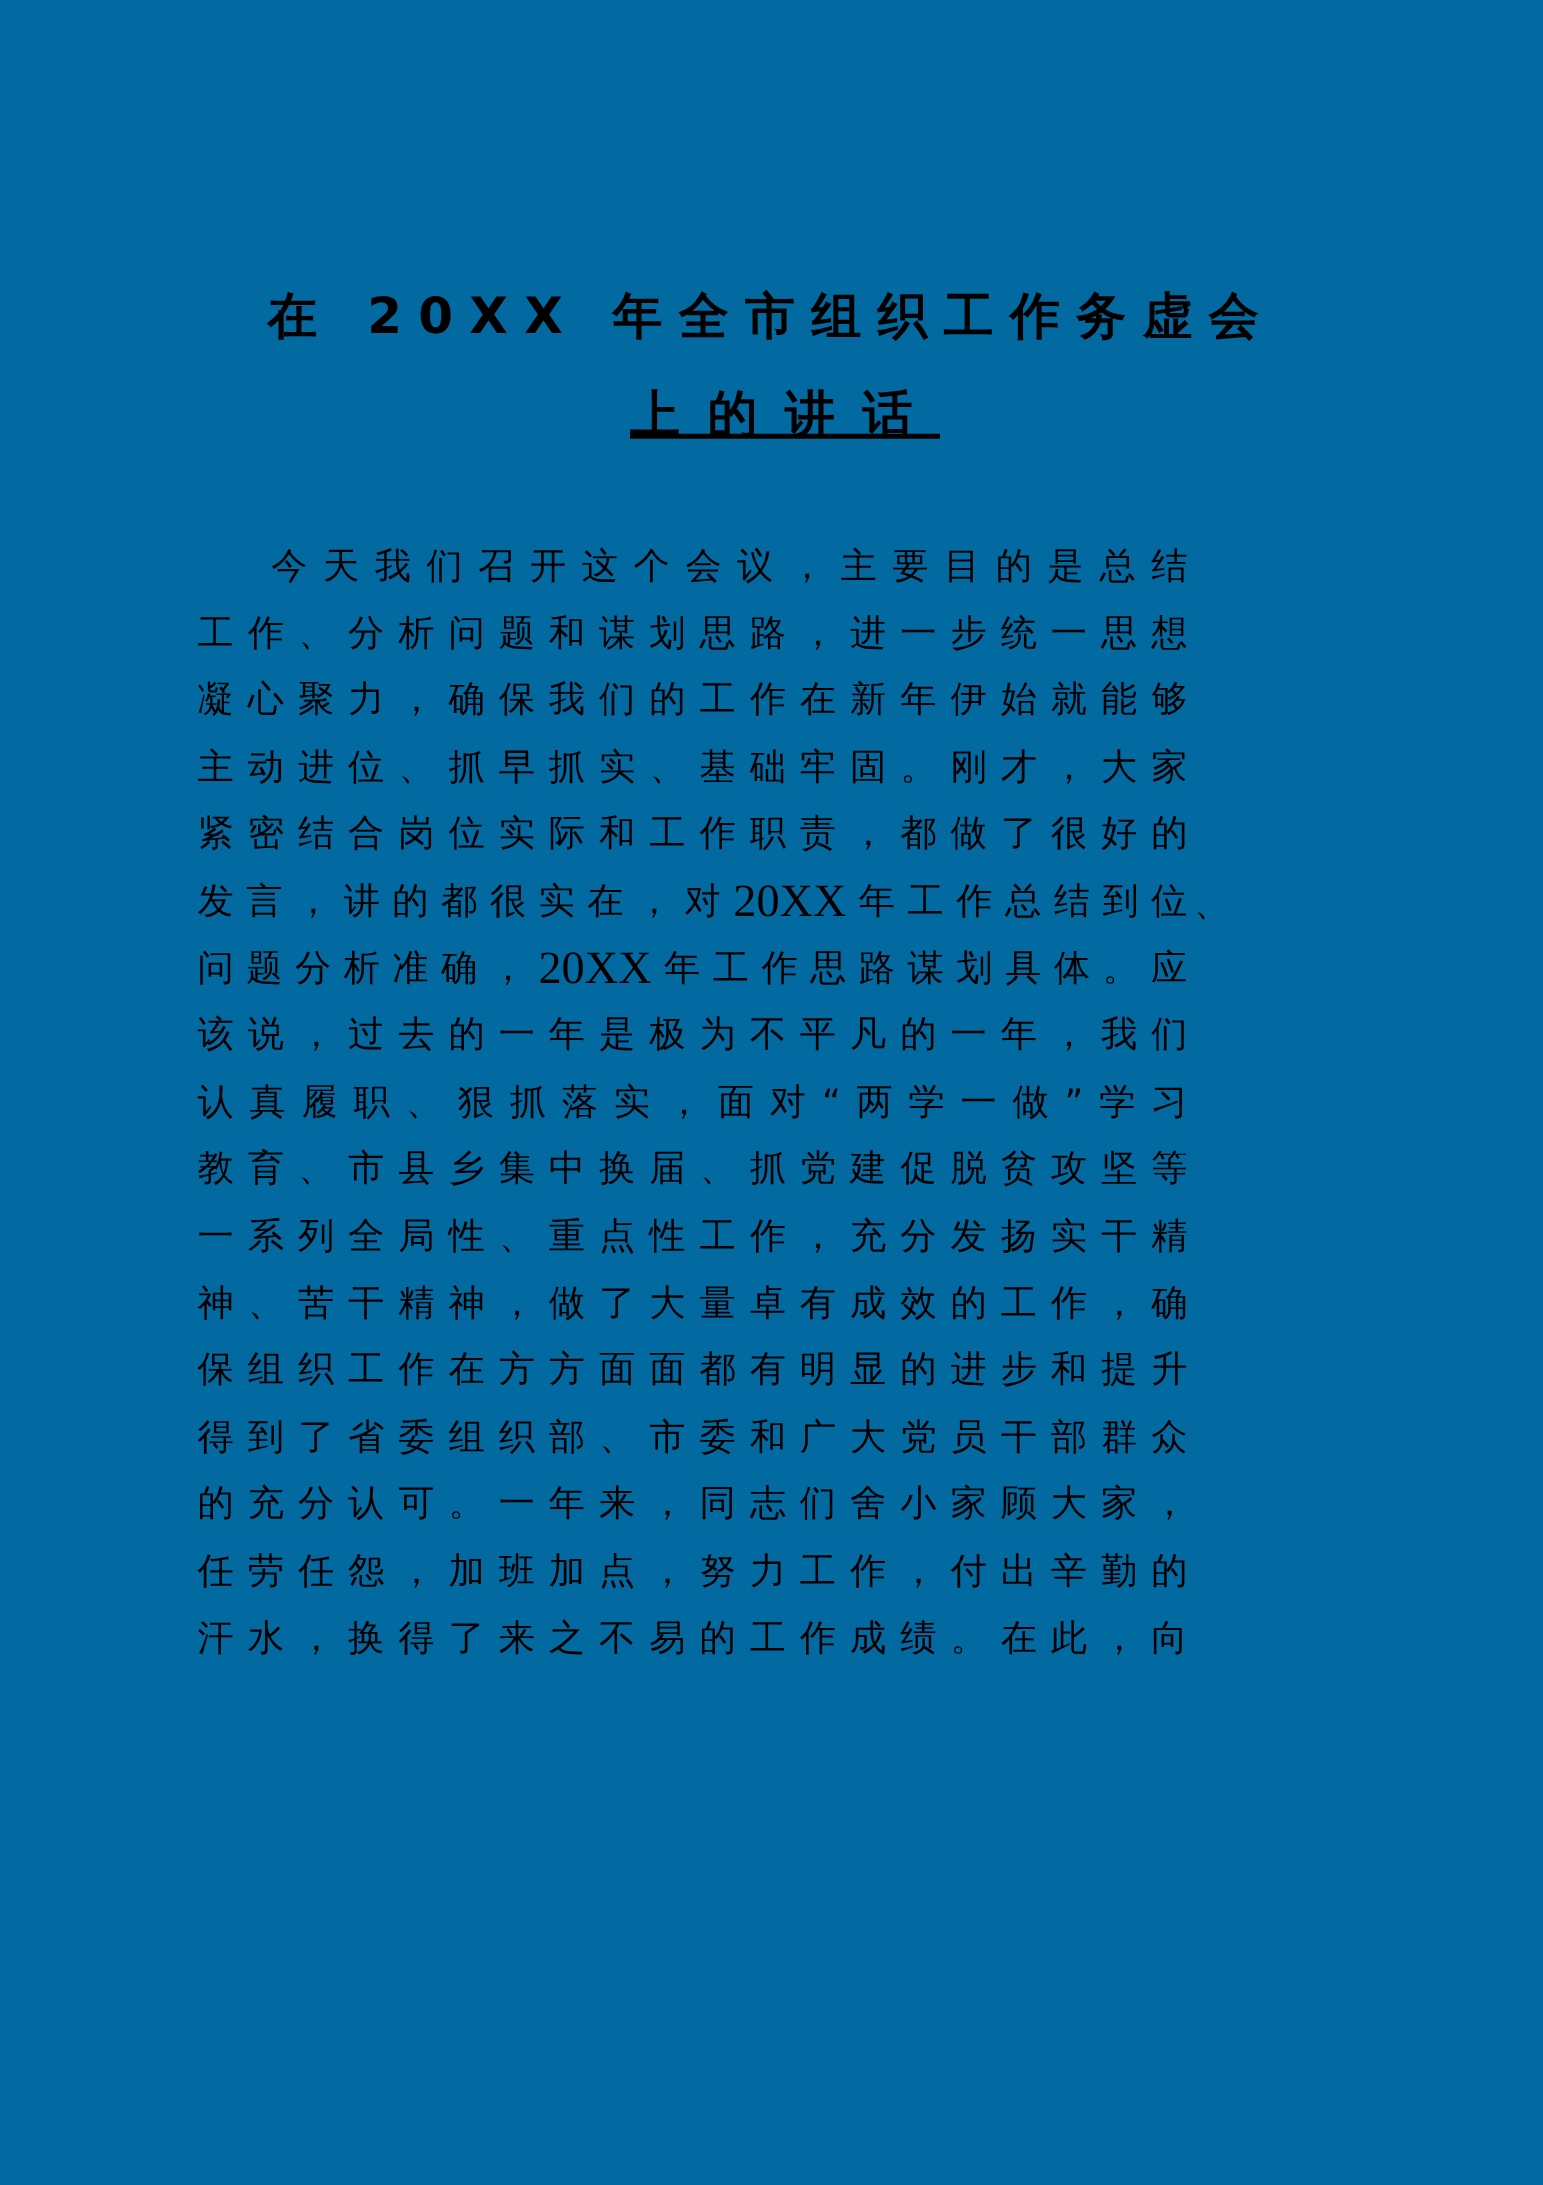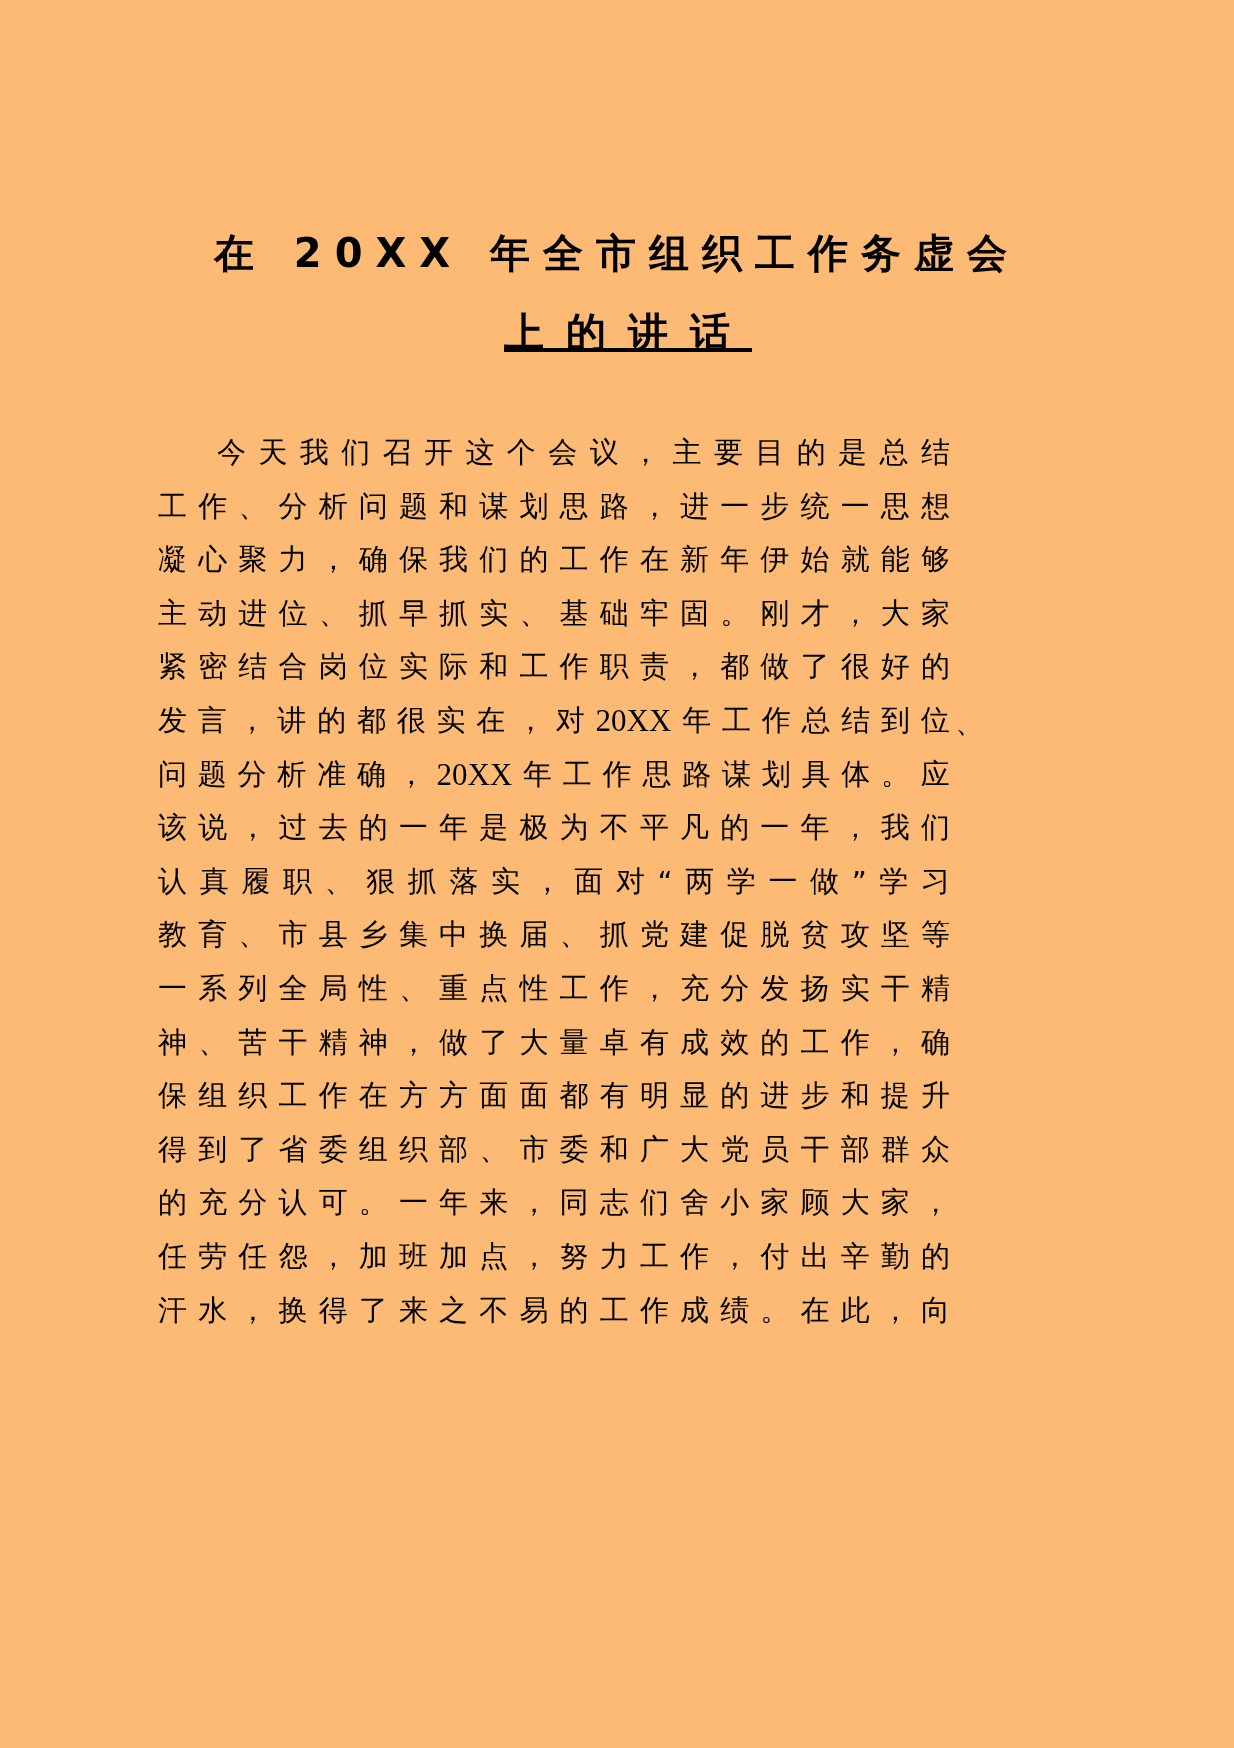--- a/index.html
+++ b/index.html
@@ -1,32 +1,32 @@
 <!DOCTYPE html>
 <html><head>
 <meta charset="utf-8">
 <style>
   html, body { margin: 0; padding: 0; background: #ffffff; }
   body { width: 1234px; height: 1748px; position: relative; overflow: hidden; }
-  .page { position: absolute; left: 0; top: 0; width: 1234px; height: 1748px; background: #fdba74; }
+  .page { position: absolute; left: 0; top: 0; width: 1234px; height: 1748px; background: #0369a1; }
   .title-line {
     position: absolute; left: 0; width: 1234px; text-align: center;
     font-family: "DejaVu Sans", sans-serif; font-weight: bold; font-size: 40px;
     color: #000; letter-spacing: 13px; line-height: 48px;
   }
   .t1 { top: 229px; padding-left: 0; }
   .t2 { top: 308px; letter-spacing: 22px; padding-left: 22px; box-sizing: border-box; text-decoration: underline; }
   .body-line {
     position: absolute; left: 158px; width: 792px; height: 40px;
     display: flex; justify-content: space-between; align-items: center;
     font-family: "DejaVu Sans", sans-serif; font-size: 29px; color: #000;
   }
   .body-line.indent { left: 217px; width: 733px; }
   .body-line span.ch { display: inline-block; }
-  .body-line span.lat { font-family: "Liberation Serif", serif; font-size: 31px; }
+  .body-line span.lat { font-family: "Liberation Serif", serif; font-size: 37px; }
   .hang { position: absolute; font-family: "DejaVu Sans", sans-serif; font-size: 29px; color:#000; }
 </style>
 </head>
 <body>
 
 <div class="page">
   <div class="title-line t1">在 20XX 年全市组织工作务虚会</div>
   <div class="title-line t2">上的讲话</div>
   <div id="body">
       <div class="body-line indent" style="top: 433px;">

